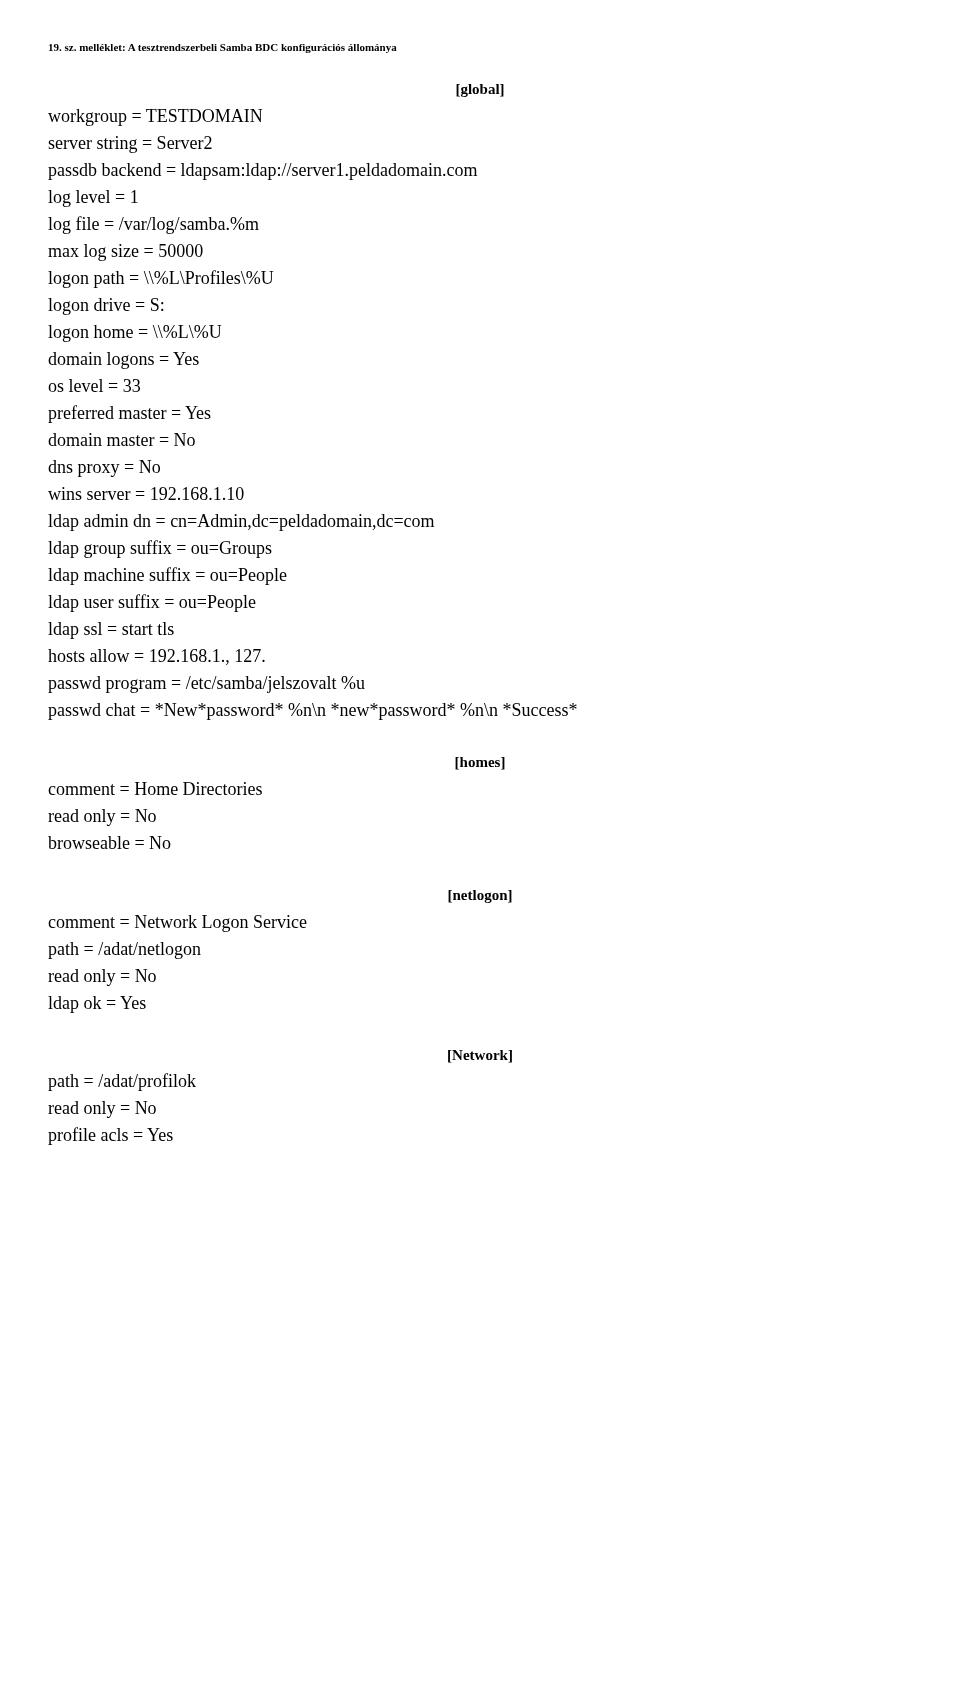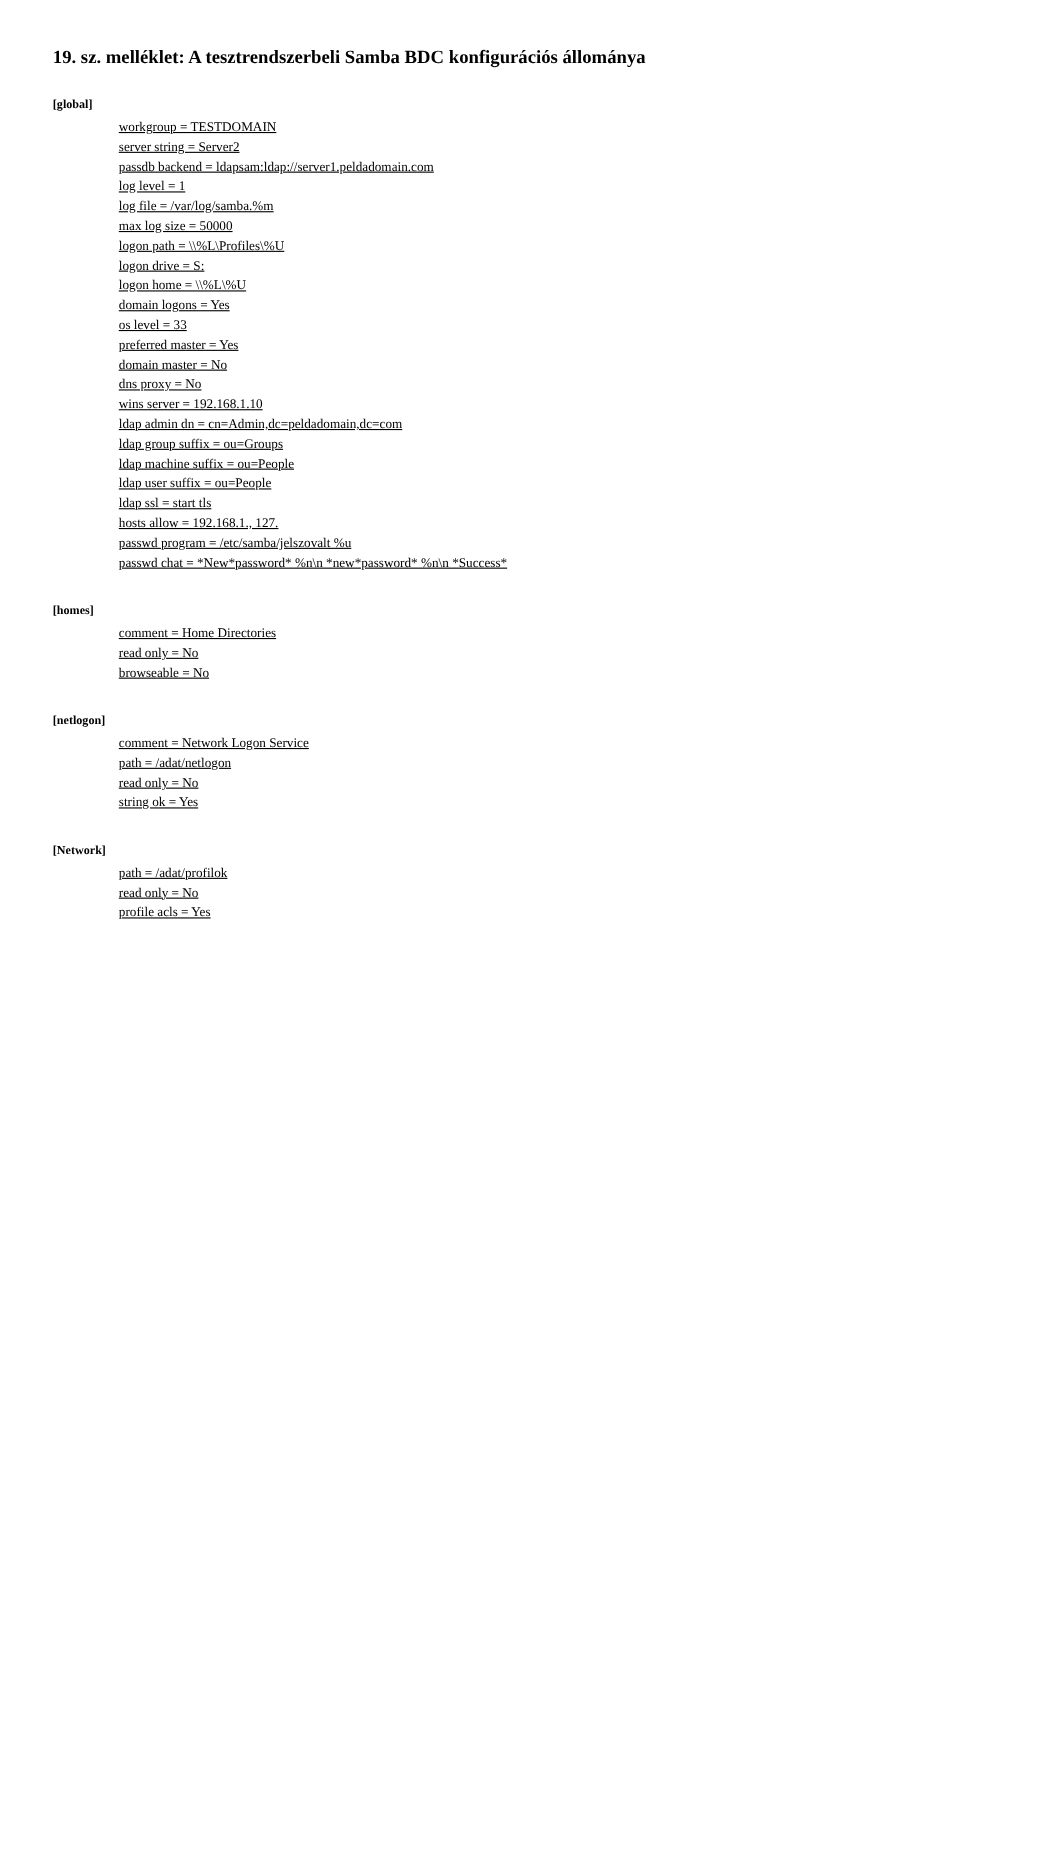--- a/index.html
+++ b/index.html
@@ -10,41 +10,40 @@
     body {
       background: #ffffff;
       color: #000000;
       font-family: "Times New Roman", Times, serif;
       font-size: 15px;
       line-height: 1.45;
       padding: 40px 48px;
       width: 960px;
     }
     .page-title {
-      font-size: 17px;
+      font-size: 11px;
       font-weight: bold;
       margin-bottom: 24px;
       line-height: 1.4;
     }
     .section-label {
       font-weight: bold;
-      font-size: 11px;
+      font-size: 15px;
       margin-top: 20px;
       margin-bottom: 2px;
+      text-align: center;
     }
     .config-block {
       margin-left: 0;
     }
     .config-line {
-      margin-left: 60px;
-      font-size: 12px;
+      font-size: 18px;
       line-height: 1.5;
       white-space: pre-wrap;
       word-break: break-word;
-      text-decoration: underline;
     }
     .section-gap {
       margin-top: 28px;
     }
   </style>
 </head>
 <body>
 
 <div class="config-block">
   <div class="page-title">19. sz. melléklet: A tesztrendszerbeli Samba BDC konfigurációs állománya</div>
@@ -80,21 +79,21 @@
         <div class="section-label">[homes]</div>
         <div class="config-line">comment = Home Directories</div>
         <div class="config-line">read only = No</div>
         <div class="config-line">browseable = No</div>
       </div>
       <div class="config-block section-gap">
         <div class="section-label">[netlogon]</div>
         <div class="config-line">comment = Network Logon Service</div>
         <div class="config-line">path = /adat/netlogon</div>
         <div class="config-line">read only = No</div>
-        <div class="config-line">string ok = Yes</div>
+        <div class="config-line">ldap ok = Yes</div>
       </div>
       <div class="config-block section-gap">
         <div class="section-label">[Network]</div>
         <div class="config-line">path = /adat/profilok</div>
         <div class="config-line">read only = No</div>
         <div class="config-line">profile acls = Yes</div>
       </div>
     </div>
 </div>
 

